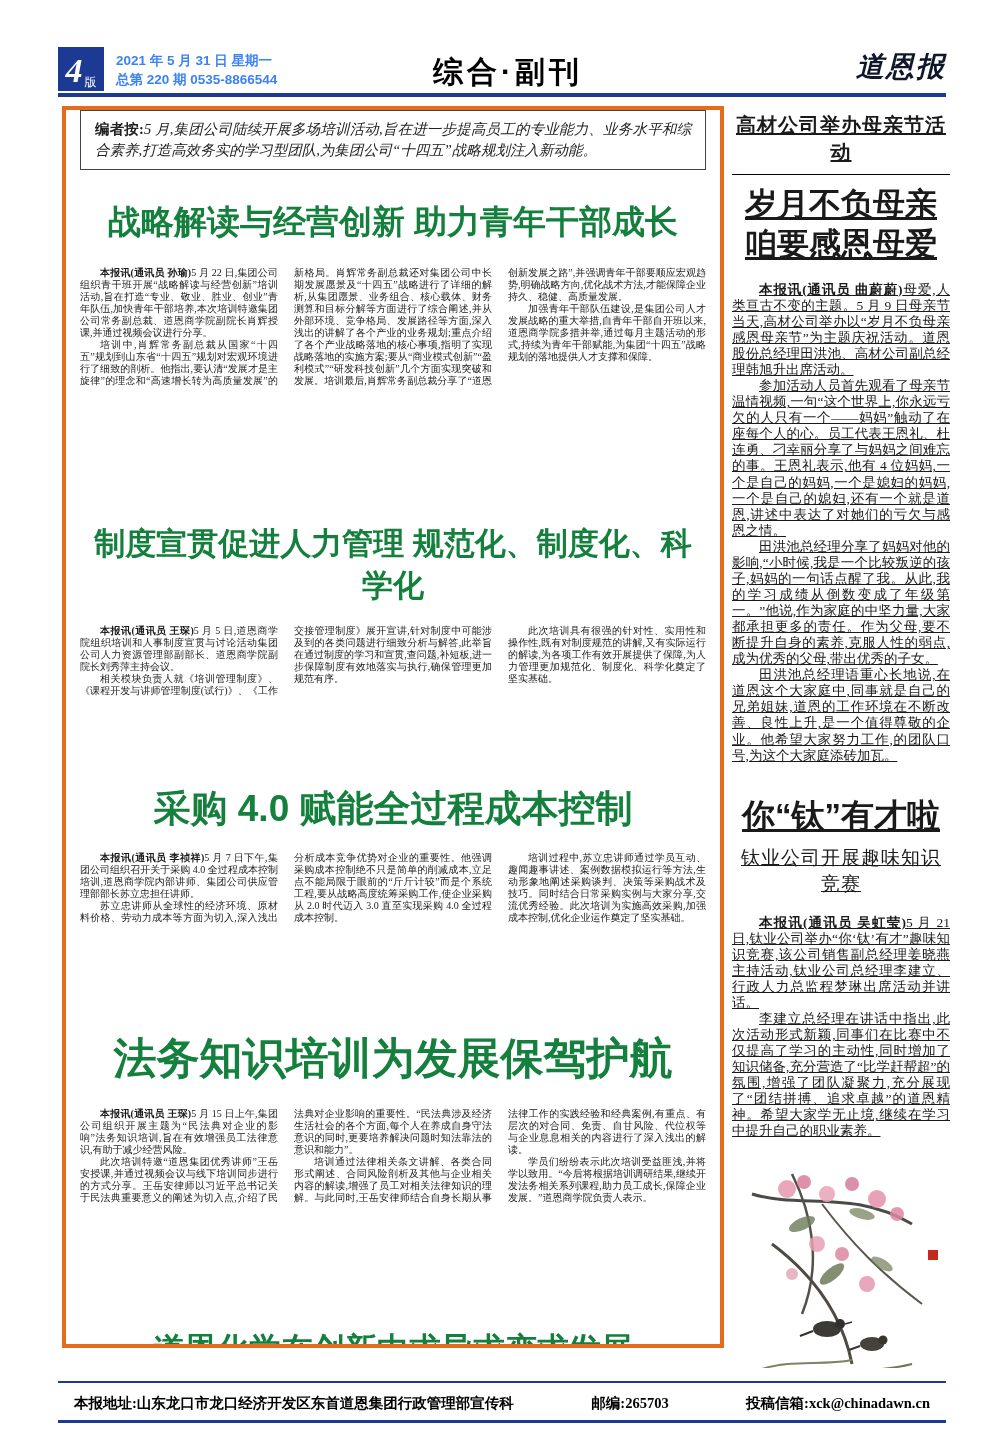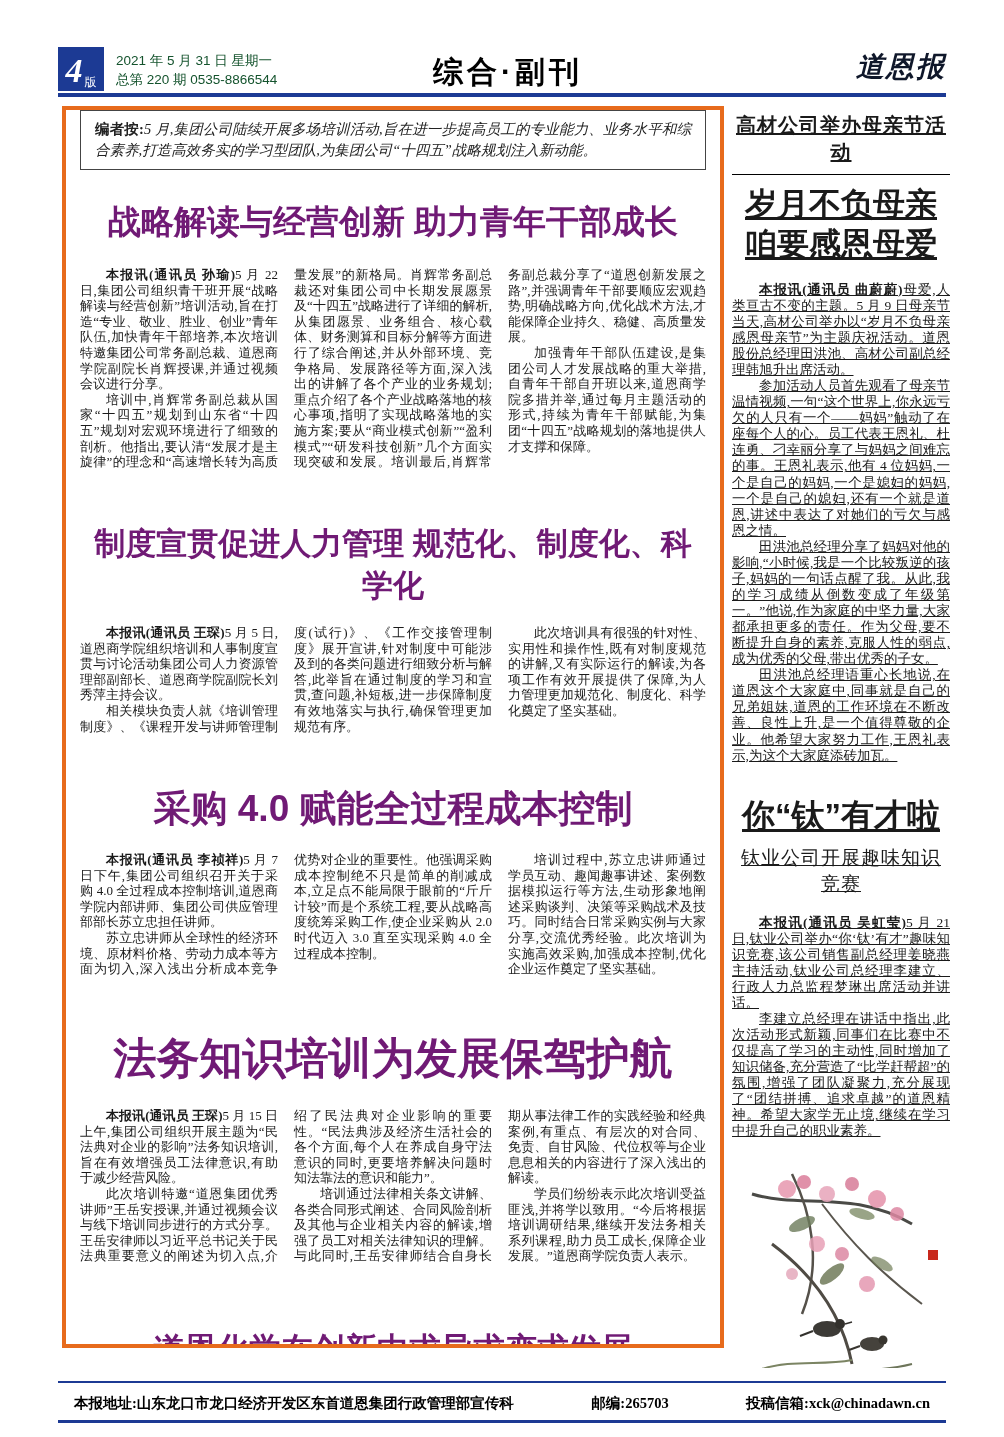--- a/index.html
+++ b/index.html
@@ -6,43 +6,43 @@
   body{
     width:1004px;height:1437px;position:relative;background:#ffffff;
     font-family:"Liberation Serif","DejaVu Serif",serif;color:#1a1a1a;
     overflow:hidden;
   }
   
   .hdr-badge{position:absolute;left:58px;top:47px;width:46px;height:44px;background:#1c3a94;
     color:#fff;display:flex;align-items:flex-end;justify-content:center;}
   .hdr-badge .num{font-size:34px;font-weight:bold;font-style:italic;line-height:40px;}
   .hdr-badge .ban{font-size:12px;line-height:18px;margin-left:2px;}
-  .hdr-dates{position:absolute;left:116px;top:51px;font-size:13.5px;font-weight:normal;
-    font-family:"Liberation Sans","DejaVu Sans",sans-serif;color:#14532d;line-height:19px;}
+  .hdr-dates{position:absolute;left:116px;top:51px;font-size:13.5px;font-weight:bold;
+    font-family:"Liberation Sans","DejaVu Sans",sans-serif;color:#3b82f6;line-height:19px;}
   .hdr-section{position:absolute;left:0;right:0;top:52px;text-align:center;
     font-family:"Liberation Sans","DejaVu Sans",sans-serif;font-weight:bold;font-size:30px;
     letter-spacing:4px;color:#000;padding-left:12px;}
   .hdr-masthead{position:absolute;right:58px;top:48px;font-size:28px;color:#0f172a;
     font-weight:bold;font-style:italic;letter-spacing:2px;
     font-family:"Liberation Serif","DejaVu Serif",serif;}
   .rule-top{position:absolute;left:58px;top:93px;width:888px;height:4px;background:#1c3a94;}
   
   .main-box{position:absolute;left:62px;top:106px;width:662px;height:1242px;
     border:4px solid #e76b1c;box-sizing:border-box;background:#fff;padding:0 14px 0 14px;overflow:hidden;}
   .note-box{border:1px solid #444;padding:8px 14px;font-size:14.5px;line-height:1.45;
     text-align:justify;color:#222;font-style:italic;}
   .note-box .lbl{font-weight:bold;font-style:normal;}
-  .headline{font-family:"Liberation Sans","DejaVu Sans",sans-serif;font-weight:bold;color:#701a75;
+  .headline{font-family:"Liberation Sans","DejaVu Sans",sans-serif;font-weight:bold;color:#15803d;
     text-align:center;margin:0;}
   .h-a1{font-size:33px;margin-top:30px;margin-bottom:22px;}
   .h-a2{font-size:31px;margin-top:26px;margin-bottom:18px;}
   .h-a3{font-size:37px;margin-top:24px;margin-bottom:18px;}
   .h-a4{font-size:43px;margin-top:28px;margin-bottom:20px;}
   .h-a5{font-size:32px;margin-top:30px;margin-bottom:22px;}
-  .art-body{column-count:3;column-gap:16px;font-size:13px;line-height:1.2;
+  .art-body{column-count:3;column-gap:16px;font-size:10px;line-height:1.2;
     text-align:justify;overflow:hidden;}
   .art-body p{margin:0;text-indent:2em;}
   .art-body .lead{font-weight:bold;}
   .hb1{height:230px;} .hb2{height:135px;} .hb3{height:150px;} .hb4{height:190px;}
   
   .right-col{position:absolute;left:732px;top:112px;width:218px;height:1256px;overflow:hidden;text-decoration:underline;}
   .r-kicker{font-size:20px;font-weight:bold;text-align:center;margin:0 0 10px 0;
     border-bottom:1px solid #000;padding-bottom:8px;letter-spacing:1px;}
   .r-head{font-family:"Liberation Sans","DejaVu Sans",sans-serif;font-weight:bold;font-size:32px;
     line-height:1.2;text-align:center;margin:4px 0 0 0;}
@@ -127,21 +127,21 @@
 <aside class="right-col">
 
   <article>
     <div class="r-kicker">高材公司举办母亲节活动</div>
     <h2 class="r-head">岁月不负母亲</h2>
     <h2 class="r-head" style="margin-top:2px;">咱要感恩母爱</h2>
     <div class="r-body">
       <p><b class="lead">本报讯(通讯员  曲蔚蔚)</b><span>母爱,人类亘古不变的主题。5 月 9 日母亲节当天,高材公司举办以“岁月不负母亲 感恩母亲节”为主题庆祝活动。道恩股份总经理田洪池、高材公司副总经理韩旭升出席活动。</span></p>
       <p>参加活动人员首先观看了母亲节温情视频,一句“这个世界上,你永远亏欠的人只有一个——妈妈”触动了在座每个人的心。员工代表王恩礼、杜连勇、刁幸丽分享了与妈妈之间难忘的事。王恩礼表示,他有 4 位妈妈,一个是自己的妈妈,一个是媳妇的妈妈,一个是自己的媳妇,还有一个就是道恩,讲述中表达了对她们的亏欠与感恩之情。</p>
       <p>田洪池总经理分享了妈妈对他的影响,“小时候,我是一个比较叛逆的孩子,妈妈的一句话点醒了我。从此,我的学习成绩从倒数变成了年级第一。”他说,作为家庭的中坚力量,大家都承担更多的责任。作为父母,要不断提升自身的素养,克服人性的弱点,成为优秀的父母,带出优秀的子女。</p>
-      <p>田洪池总经理语重心长地说,在道恩这个大家庭中,同事就是自己的兄弟姐妹,道恩的工作环境在不断改善、良性上升,是一个值得尊敬的企业。他希望大家努力工作,王恩礼表示,为这个大家庭添砖加瓦。</p>
+      <p>田洪池总经理语重心长地说,在道恩这个大家庭中,同事就是自己的兄弟姐妹,道恩的工作环境在不断改善、良性上升,是一个值得尊敬的企业。他希望大家努力工作,的团队口号,为这个大家庭添砖加瓦。</p>
     </div>
   </article>
 
   <article>
     <h2 class="r-head2">你“钛”有才啦</h2>
     <div class="r-subhead">钛业公司开展趣味知识竞赛</div>
     <div class="r-body">
       <p><b class="lead">本报讯(通讯员  吴虹莹)</b><span>5 月 21 日,钛业公司举办“你‘钛’有才”趣味知识竞赛,该公司销售副总经理姜晓燕主持活动,钛业公司总经理李建立、行政人力总监程梦琳出席活动并讲话。</span></p>
       <p>李建立总经理在讲话中指出,此次活动形式新颖,同事们在比赛中不仅提高了学习的主动性,同时增加了知识储备,充分营造了“比学赶帮超”的氛围,增强了团队凝聚力,充分展现了“团结拼搏、追求卓越”的道恩精神。希望大家学无止境,继续在学习中提升自己的职业素养。</p>
     </div>

